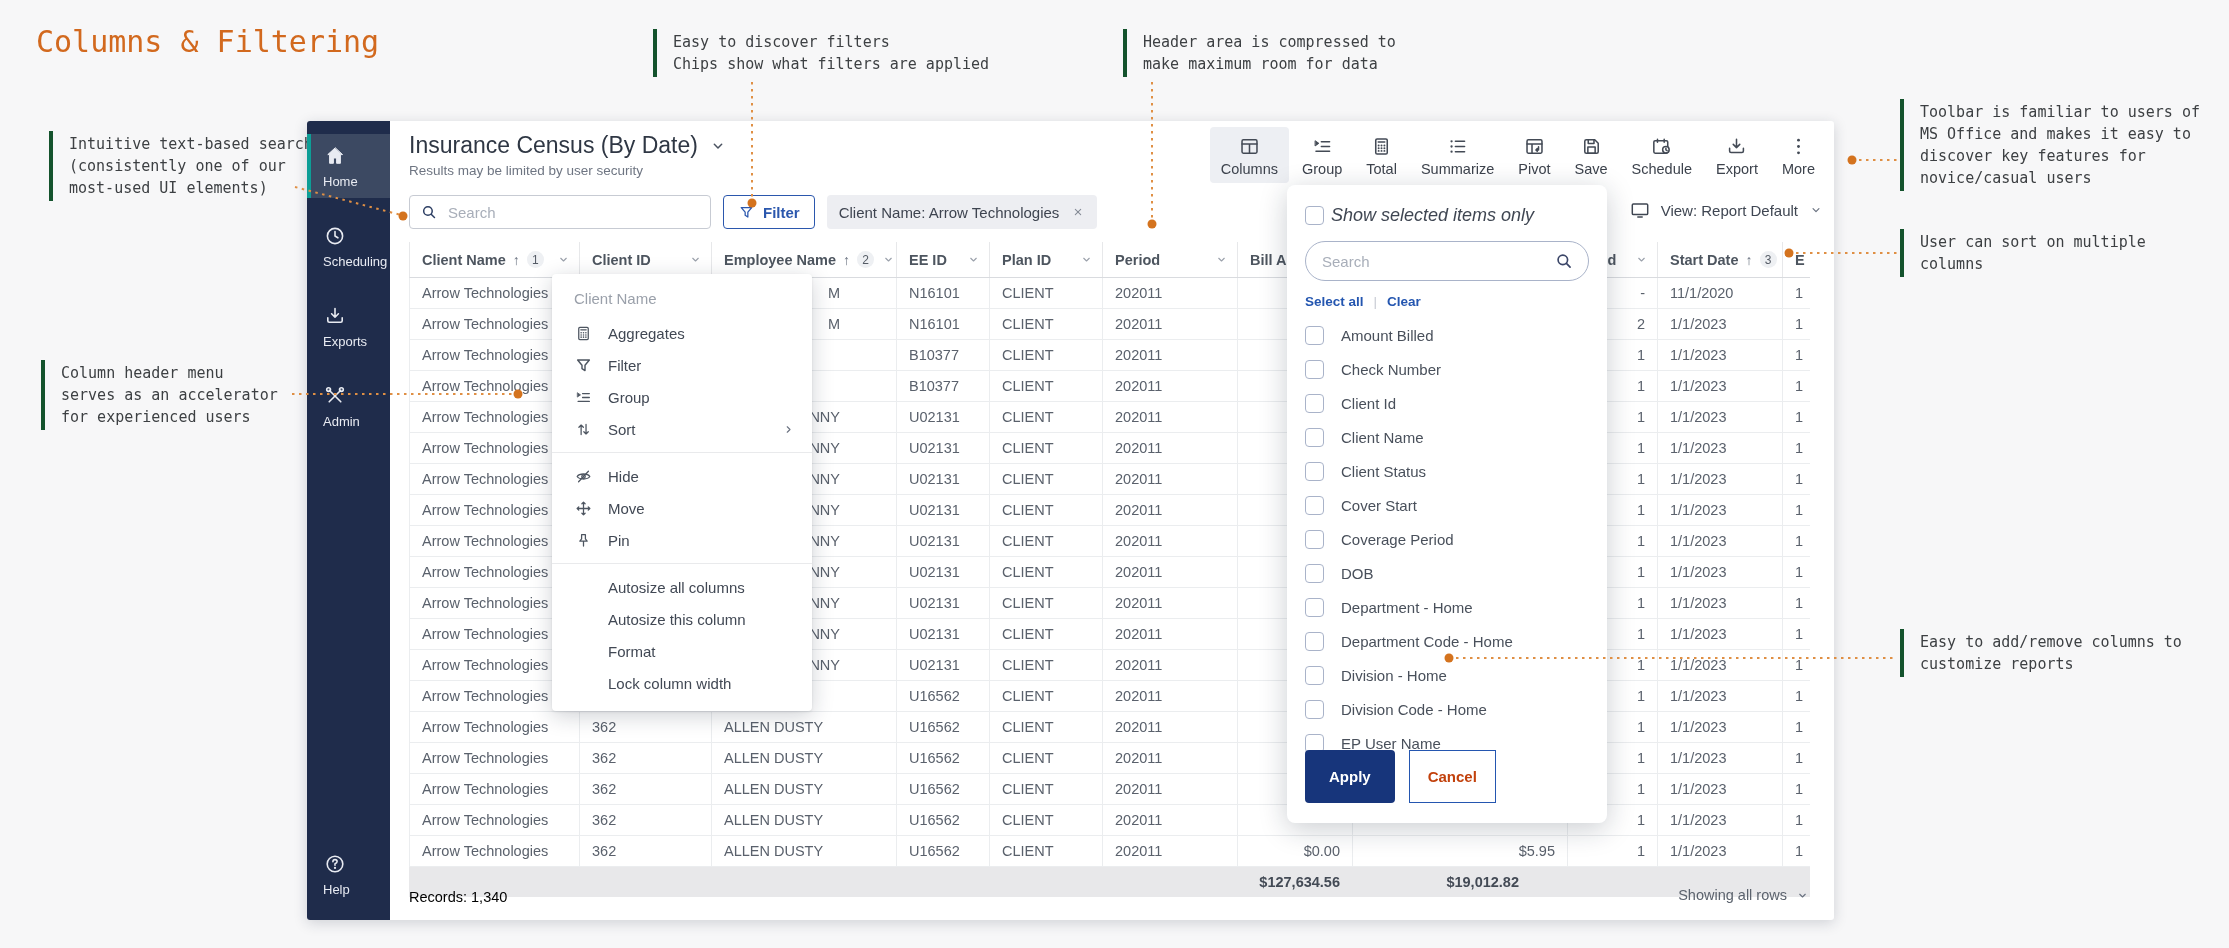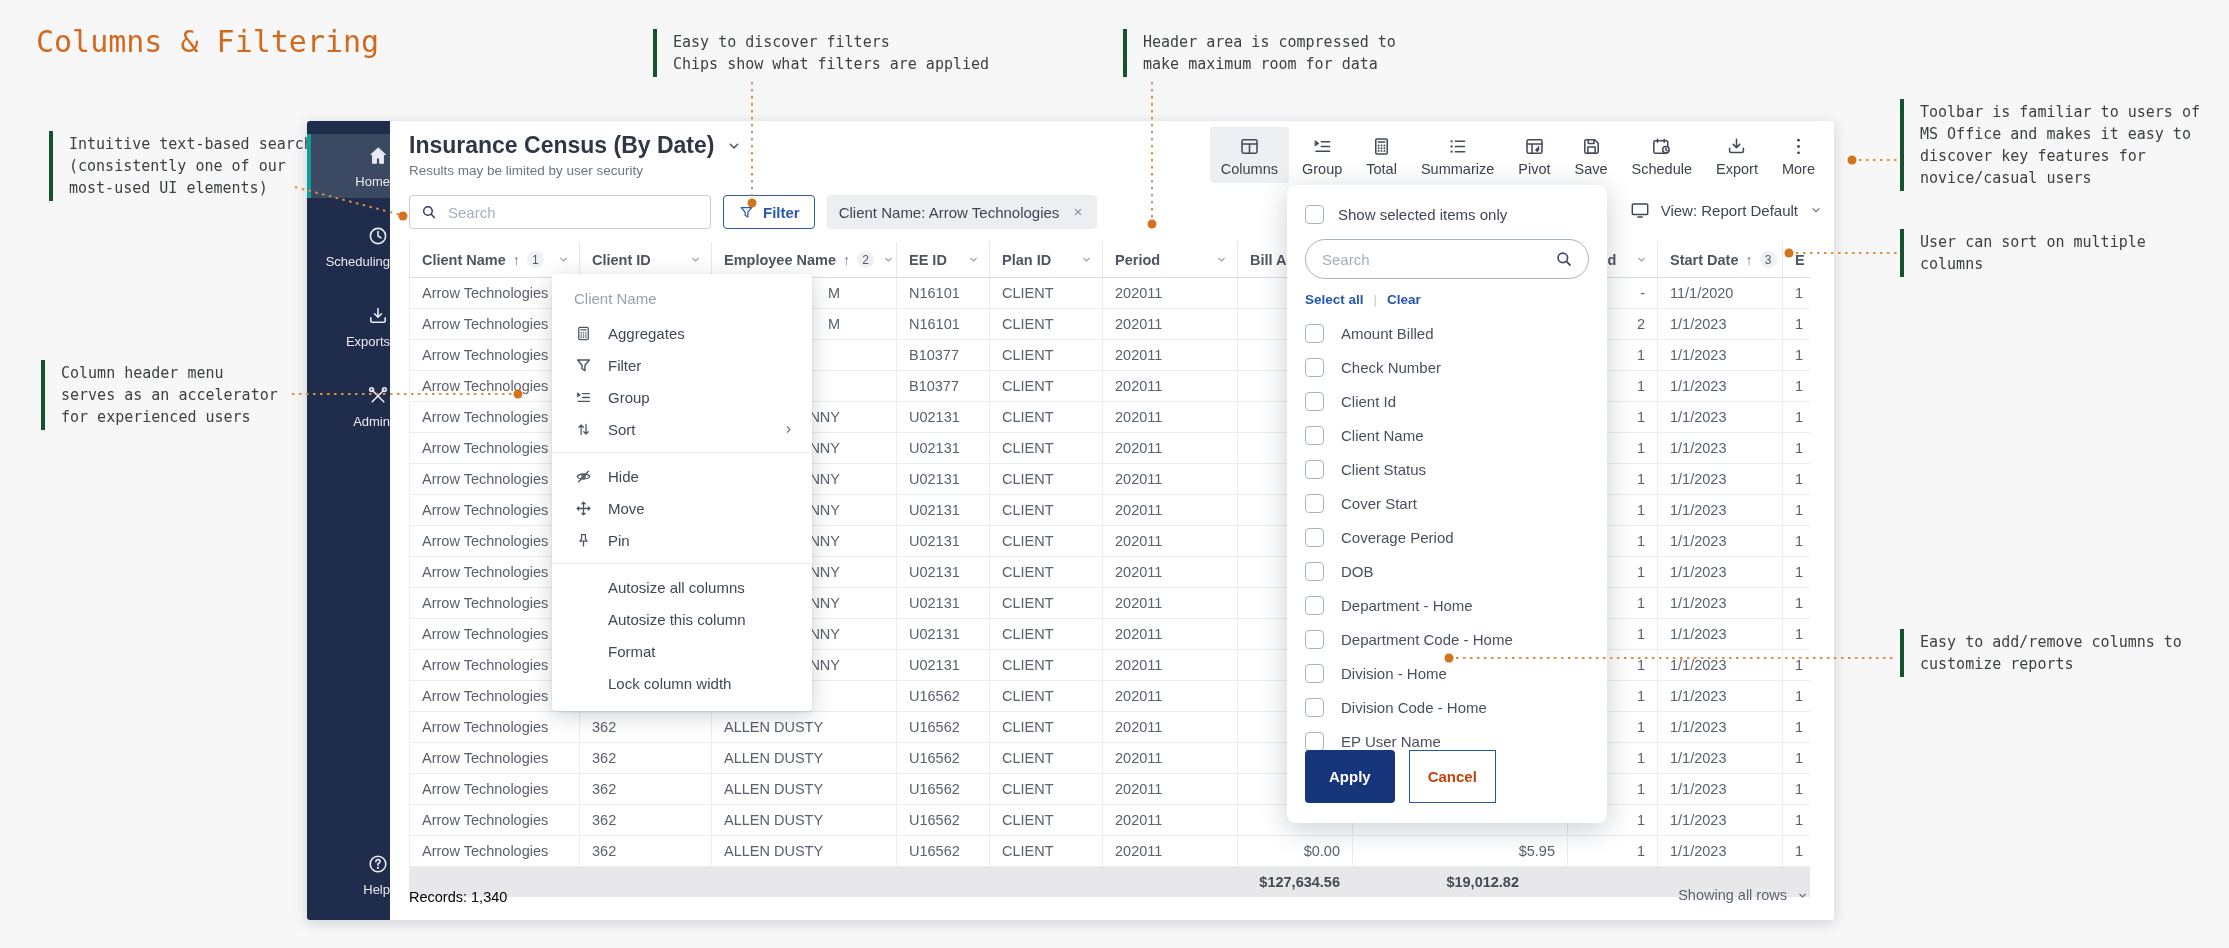--- a/index.html
+++ b/index.html
@@ -10,30 +10,30 @@
   .co-filters{left:653px;top:29px;}
   .co-header{left:1123px;top:29px;}
   .co-toolbar{left:1900px;top:99px;}
   .co-sort{left:1900px;top:229px;}
   .co-menu{left:41px;top:360px;}
   .co-columns{left:1900px;top:629px;}
 
   .app{position:absolute;left:307px;top:121px;width:1527px;height:799px;background:#fff;border-radius:3px;box-shadow:0 3px 14px rgba(30,40,60,.18);}
   
   .sidebar{position:absolute;left:0;top:0;bottom:0;width:83px;background:#1f2c4b;border-radius:3px 0 0 3px;display:flex;flex-direction:column;}
-  .side-item{position:relative;width:100%;padding:10px 0 9px;margin-top:16px;display:flex;flex-direction:column;align-items:flex-end;gap:6px;color:#e8ebf2;font-size:13px;cursor:pointer;box-sizing:border-box;}
+  .side-item{position:relative;width:100%;padding:10px 16px 9px;margin-top:16px;display:flex;flex-direction:column;align-items:flex-start;gap:6px;color:#e8ebf2;font-size:13px;cursor:pointer;box-sizing:border-box;}
   .side-item:first-child{margin-top:13px;}
   .side-item.active{background:#3c4962;}
   .side-item.active::before{content:'';position:absolute;left:0;top:0;bottom:0;width:4px;background:#0d9e96;}
   .side-item .icon{width:24px;height:24px;color:#e8ebf2;}
   .side-help{margin-top:auto;margin-bottom:14px;}
   
   .main{position:absolute;left:83px;right:0;top:0;bottom:0;}
   .title-block{position:absolute;left:19px;top:11px;}
-  .report-title{display:flex;align-items:center;gap:10px;font-size:23px;font-weight:700;color:#2f3744;}
+  .report-title{display:flex;align-items:center;gap:10px;font-size:23px;font-weight:400;color:#2f3744;}
   .report-title .icon{width:20px;height:20px;color:#4a5260;}
   .subtitle{margin-top:4px;font-size:13.5px;color:#6e7582;}
   .toolbar{position:absolute;top:6px;right:8px;display:flex;gap:2px;align-items:flex-start;}
   .tb-item{display:flex;flex-direction:column;align-items:center;gap:3px;padding:8px 11px 6px;border-radius:4px;color:#3d434d;font-size:14.5px;cursor:pointer;}
   .tb-item .icon{width:23px;height:23px;color:#434a55;}
   .tb-item.active{background:#edeff3;}
   .search-row{position:absolute;left:19px;top:74px;display:flex;align-items:center;gap:12px;}
   .search-box{width:302px;height:34px;border:1px solid #c7cbd3;border-radius:4px;background:#fff;display:flex;align-items:center;gap:8px;padding:0 10px;box-sizing:border-box;}
   .search-box .icon{width:18px;height:18px;color:#2c3e63;flex-shrink:0;}
   .search-box input{border:none;outline:none;flex:1;font-size:15px;font-family:"Liberation Sans",sans-serif;color:#3e4450;background:transparent;}
@@ -67,21 +67,21 @@
   
   .col-menu{position:absolute;left:552px;top:274px;width:260px;background:#fff;border-radius:4px;box-shadow:0 5px 22px rgba(20,30,50,.2),0 1px 3px rgba(0,0,0,.08);padding:10px 0 12px;z-index:40;}
   .menu-title{padding:6px 0 10px 22px;font-size:15px;color:#9aa0aa;}
   .menu-item{height:32px;display:flex;align-items:center;gap:15px;padding:0 16px 0 22px;font-size:15px;color:#414854;cursor:pointer;}
   .menu-item .icon{width:19px;height:19px;color:#4d5560;flex-shrink:0;}
   .menu-item.no-icon{padding-left:56px;}
   .menu-item .chev-r{width:15px;height:15px;color:#6a7280;margin-left:auto;}
   .menu-divider{height:1px;background:#e9eaec;margin:7px 0;}
   
   .panel{position:absolute;left:1287px;top:185px;width:320px;height:638px;background:#fff;border-radius:8px;box-shadow:0 6px 28px rgba(20,30,50,.22);z-index:30;padding:20px 18px 0;box-sizing:border-box;}
-  .panel-show{display:flex;align-items:center;gap:14px;font-size:15px;color:#3f4652;}
+  .panel-show{display:flex;align-items:center;gap:7px;font-size:18px;color:#3f4652;font-style:italic;}
   .checkbox{width:17px;height:17px;border:1.5px solid #a9b3c9;border-radius:4px;background:#fff;flex-shrink:0;cursor:pointer;}
   .panel-search{margin-top:15px;height:40px;border:1.5px solid #a9b3c9;border-radius:20px;display:flex;align-items:center;padding:0 14px;box-sizing:border-box;}
   .panel-search input{border:none;outline:none;flex:1;font-size:15px;font-family:"Liberation Sans",sans-serif;color:#3e4450;background:transparent;}
   .panel-search input::placeholder{color:#a8aeb9;}
   .panel-search .icon{width:20px;height:20px;color:#3b4668;flex-shrink:0;}
   .panel-links{margin-top:13px;display:flex;align-items:center;gap:10px;font-size:13.5px;font-weight:700;color:#2456b0;}
   .panel-links .sep{color:#c6cad2;font-weight:400;}
   .panel-links span{cursor:pointer;}
   .panel-list{margin-top:9px;height:464px;overflow:hidden;}
   .panel-item{height:34px;display:flex;align-items:center;gap:17px;font-size:15px;color:#49505b;}

